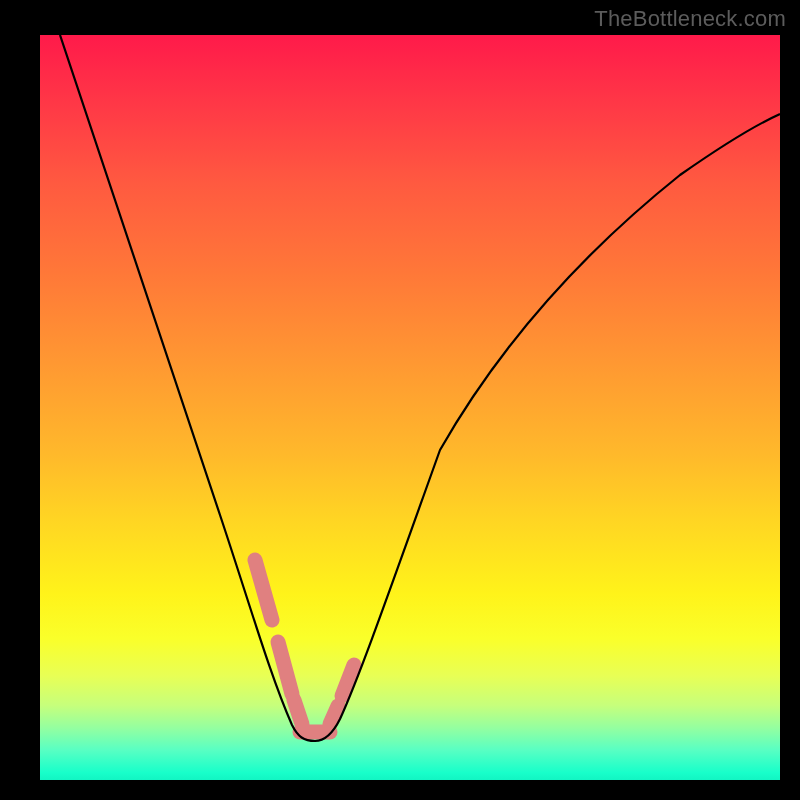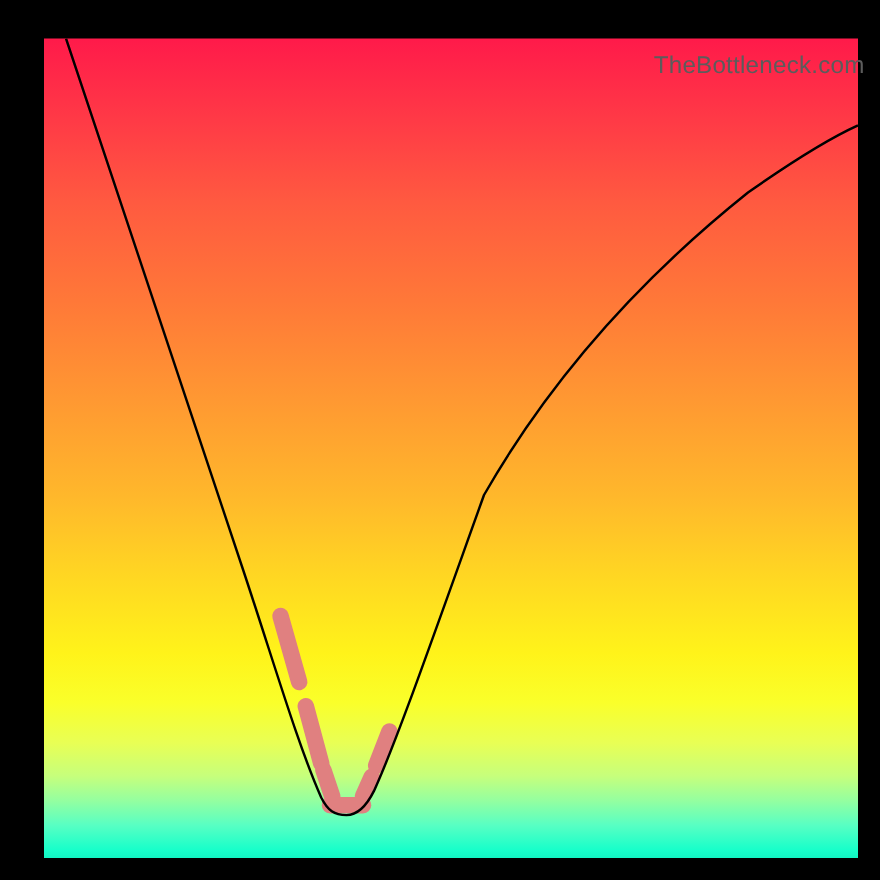--- a/index.html
+++ b/index.html
@@ -44,21 +44,20 @@
   }
   .watermark {
     position: absolute;
     top: 6px;
     right: 14px;
     font-family: Arial, Helvetica, sans-serif;
     font-size: 22px;
     color: #5c5c5c;
     letter-spacing: 0.2px;
     font-weight: 500;
-    margin-top: 40px;
   }
   svg.curve {
     position: absolute;
     left: 0;
     top: 0;
     width: 740px;
     height: 745px;
     pointer-events: none;
   }
 </style>

